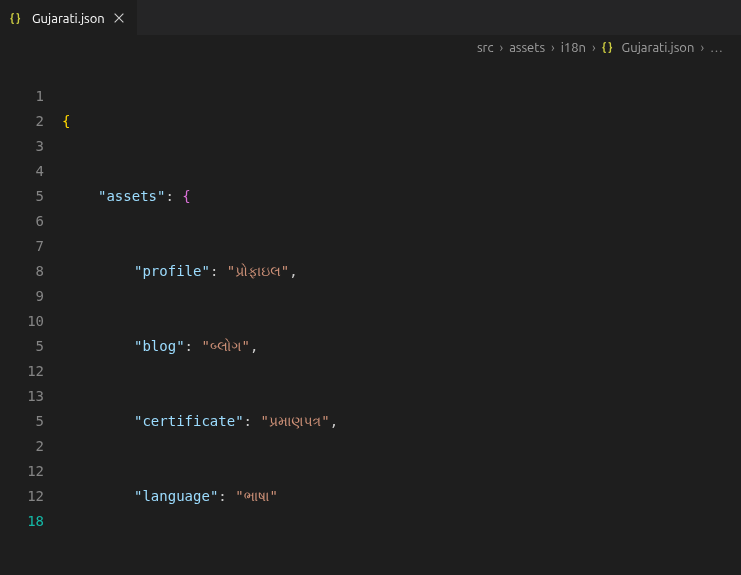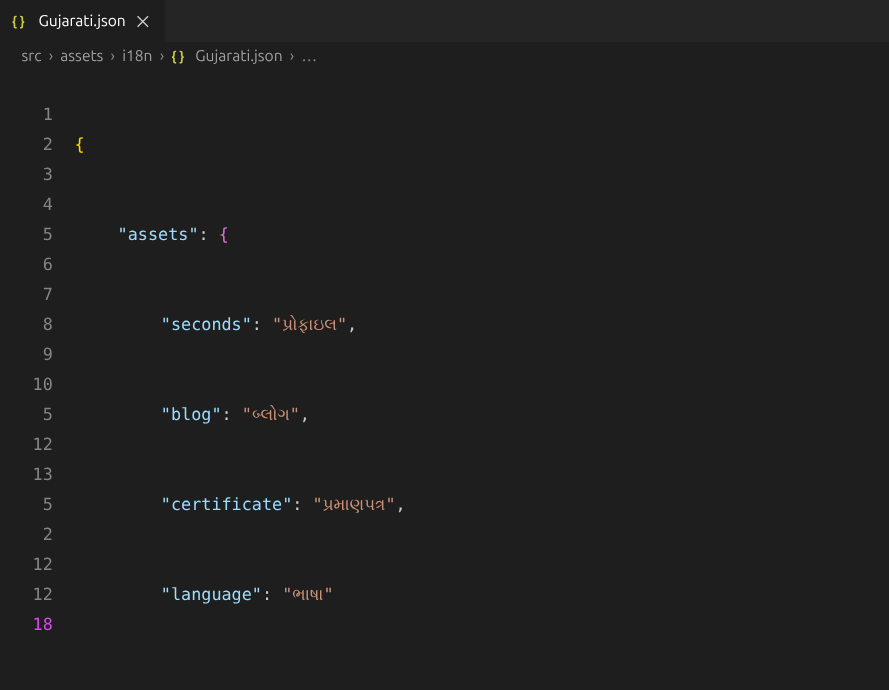--- a/index.html
+++ b/index.html
@@ -46,20 +46,21 @@
 }
 .breadcrumb {
   height: 24px;
   display: flex;
   align-items: center;
   padding: 0 18px;
   font-size: 13px;
   color: #a0a0a0;
   gap: 4px;
   background: #1e1e1e;
+  justify-content: flex-end;
 }
 .bc-sep { margin: 0 2px; color: #8c8c8c; }
 .bc-last { color: #8c8c8c; }
 .bc-icon {
   width: 16px;
   height: 16px;
   display: inline-flex;
   align-items: center;
   justify-content: center;
   color: #cbcb41;
@@ -72,21 +73,21 @@
   position: relative;
 }
 .gutter {
   width: 62px;
   text-align: right;
   padding-right: 18px;
   color: #858585;
   user-select: none;
 }
 .gutter .ln { display: block; height: 25px; }
-.gutter .ln.active { color: #d946ef; }
+.gutter .ln.active { color: #14b8a6; }
 .code {
   flex: 1;
   white-space: pre;
 }
 .code .row { height: 25px; display: block; }
 .codelens {
   display: block;
   height: 25px;
   color: #999999;
   font-size: 12.5px;
@@ -156,21 +157,21 @@
       <span class="ln">13</span>
       <span class="ln">5</span>
       <span class="ln">2</span>
       <span class="ln">12</span>
       <span class="ln">12</span>
       <span class="ln active">18</span>
     </div>
   <div class="code">
     <span class="row"><span class="p1">{</span></span>
     <span class="row"><span class="ind i1"></span><span class="key">"<span>assets</span>"</span><span class="colon">:</span> <span class="p2">{</span></span>
-    <span class="row"><span class="ind i2"></span><span class="key">"<span>seconds</span>"</span><span class="colon">:</span> <span class="str">"<span>પ્રોફાઇલ</span>"</span><span class="comma">,</span></span>
+    <span class="row"><span class="ind i2"></span><span class="key">"<span>profile</span>"</span><span class="colon">:</span> <span class="str">"<span>પ્રોફાઇલ</span>"</span><span class="comma">,</span></span>
     <span class="row"><span class="ind i2"></span><span class="key">"<span>blog</span>"</span><span class="colon">:</span> <span class="str">"<span>બ્લોગ</span>"</span><span class="comma">,</span></span>
     <span class="row"><span class="ind i2"></span><span class="key">"<span>certificate</span>"</span><span class="colon">:</span> <span class="str">"<span>પ્રમાણપત્ર</span>"</span><span class="comma">,</span></span>
     <span class="row"><span class="ind i2"></span><span class="key">"<span>language</span>"</span><span class="colon">:</span> <span class="str">"<span>ભાષા</span>"</span></span>
     
     
     
     
     
     
     

